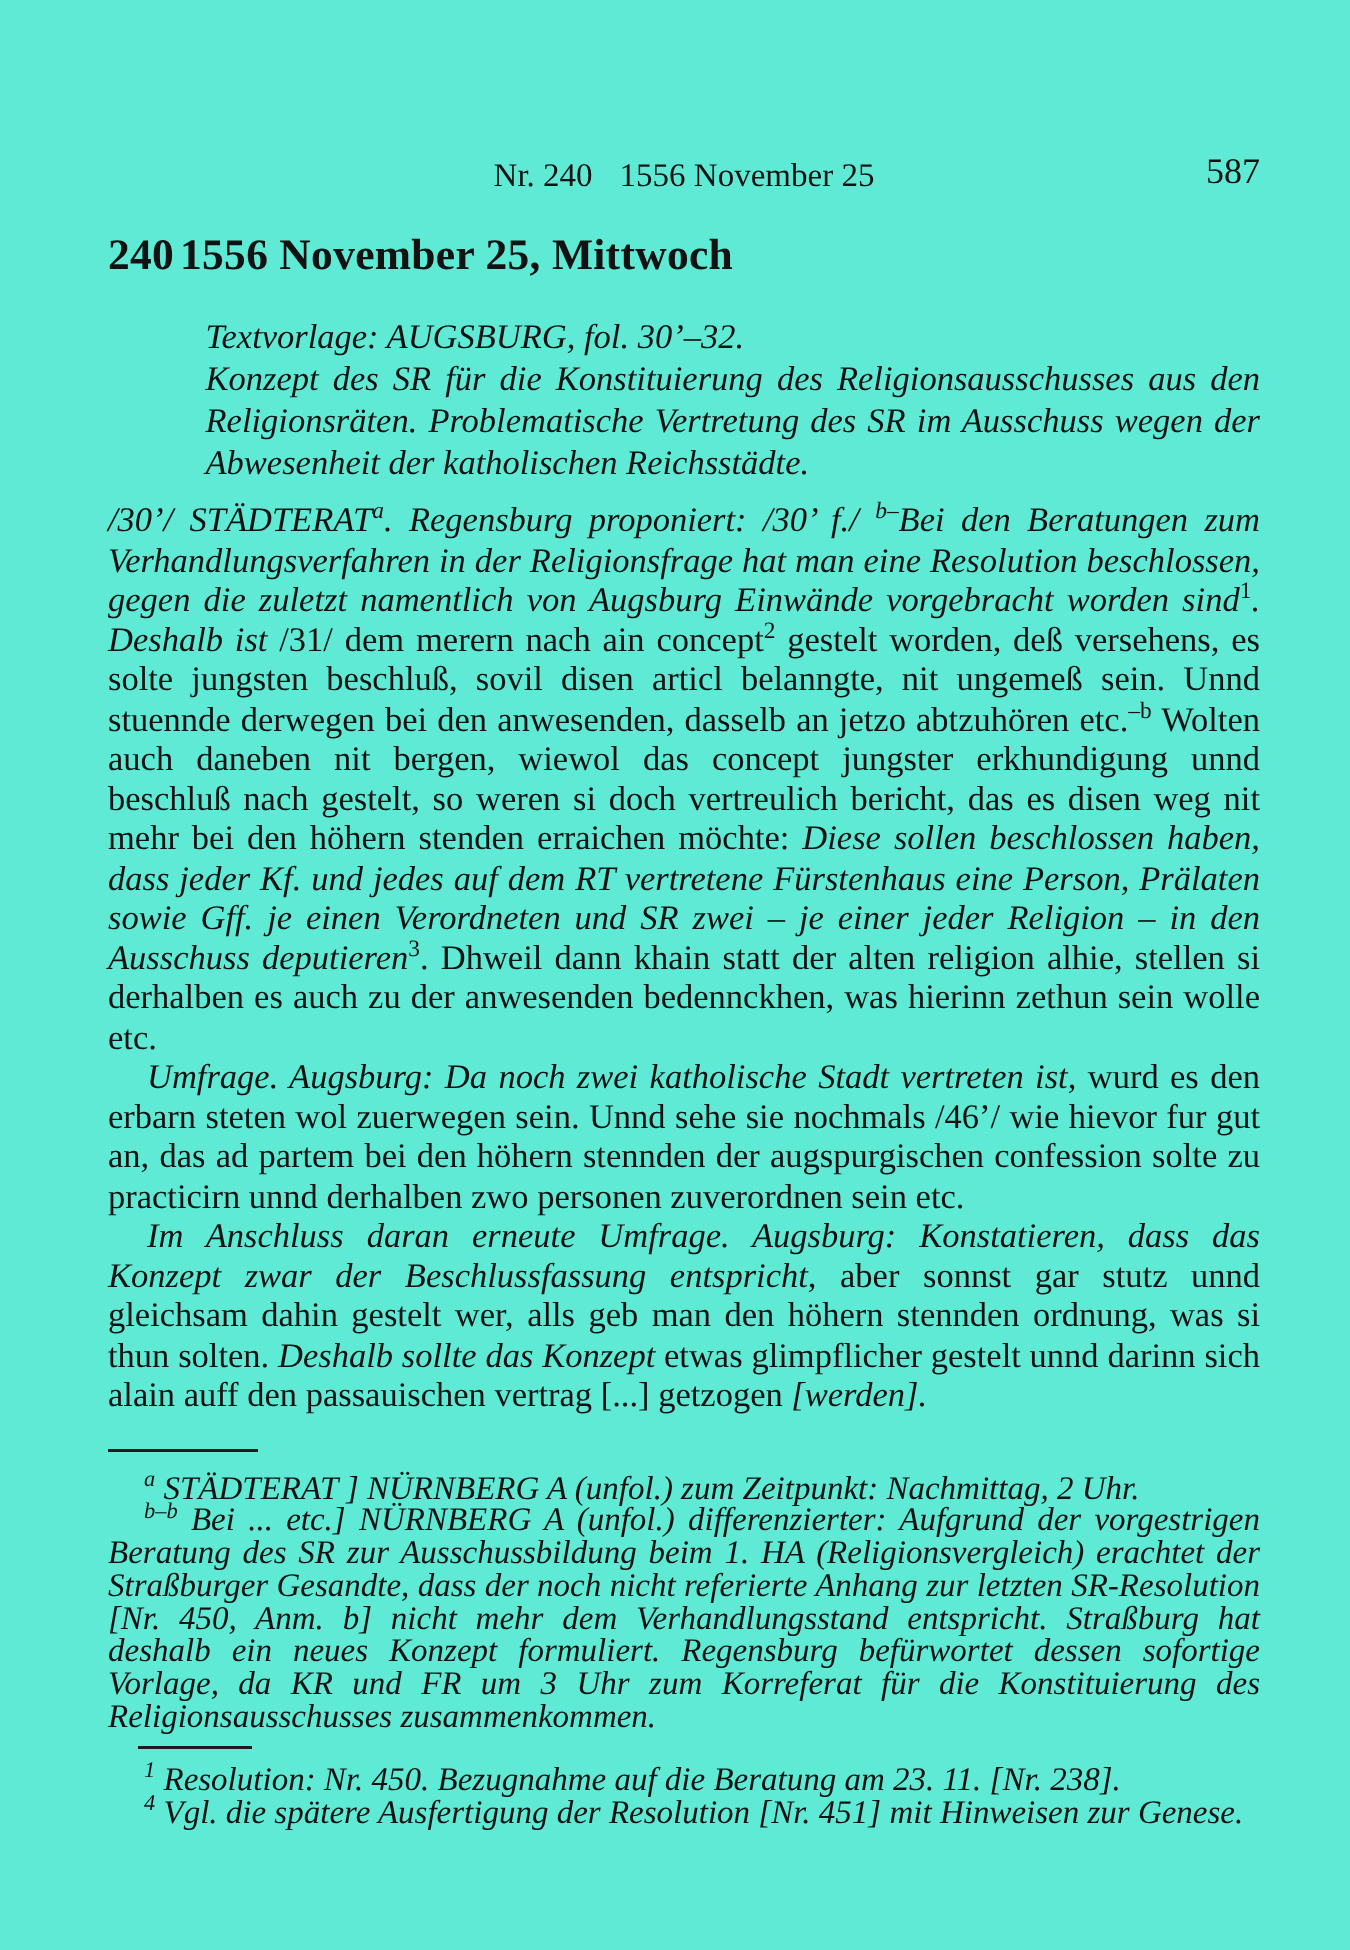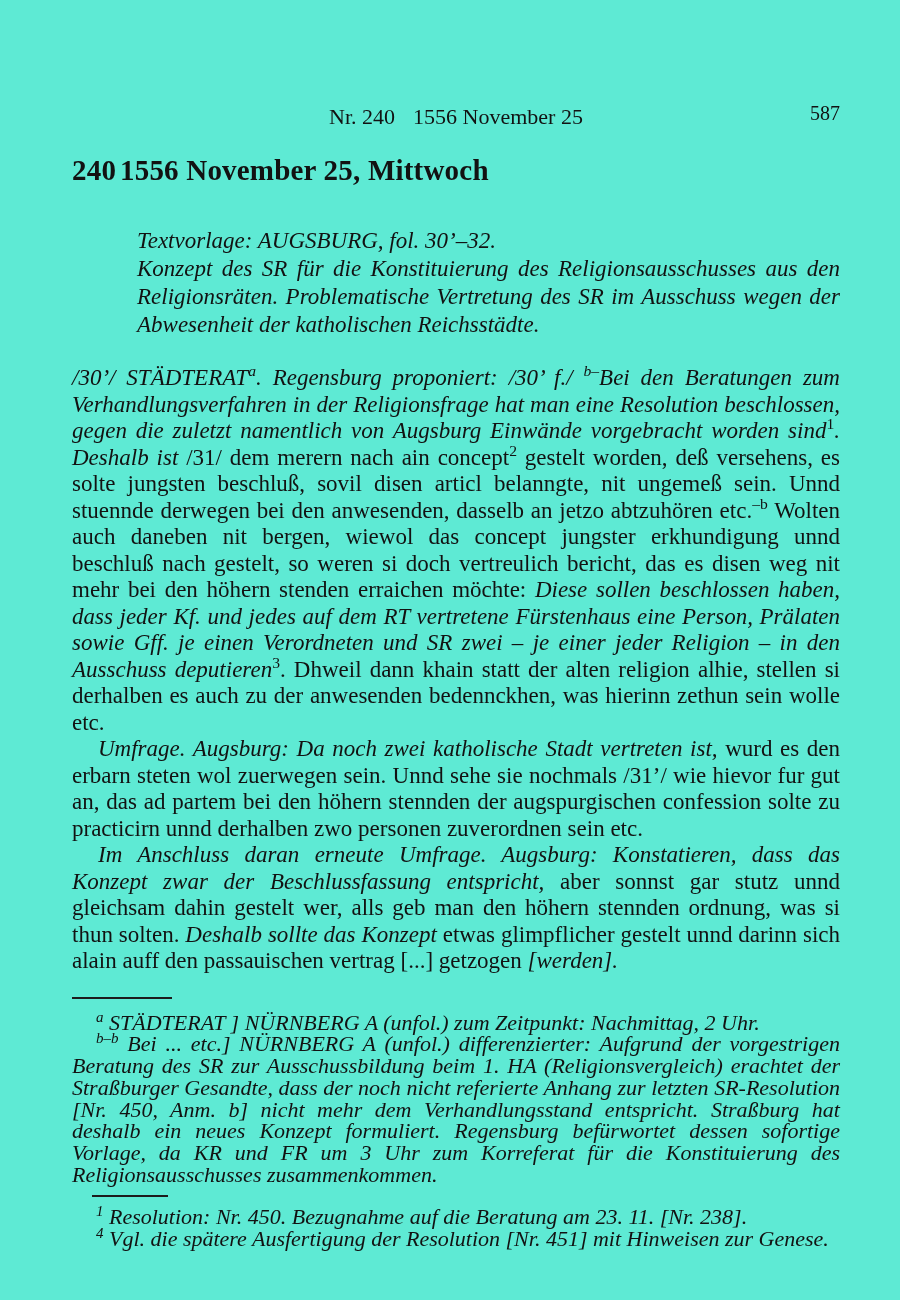--- a/index.html
+++ b/index.html
@@ -10,34 +10,34 @@
     background:#5eead4;
     color:#121212;
     font-family:"Liberation Serif","DejaVu Serif",serif;
     padding:104px 60px 0 72px;
     position:relative;
   }
   
   .running-head { position:relative; height:26px; font-size:22px; }
   .rh-center { position:absolute; left:0; right:0; text-align:center; white-space:nowrap; }
   .rh-date { margin-left:18px; }
-  .rh-page { position:absolute; right:0; top:-2px; font-size:20px; }
+  .rh-page { position:absolute; right:0; top:-2px; font-size:24px; }
   
   .entry-heading { margin-top:24px; font-size:29px; font-weight:bold; letter-spacing:.2px; }
   .eh-num { display:inline-block; min-width:48px; }
   
   .source-note {
-    margin-top:40px; margin-left:65px;
+    margin-top:24px; margin-left:65px;
     font-style:italic; font-size:23px; line-height:28px;
     text-align:justify;
   }
   .source-note p:last-child { text-align:justify; }
   .source-note p { hyphens:auto; }
   
-  .body-text { margin-top:26px; font-size:23px; line-height:26.5px; }
+  .body-text { margin-top:11px; font-size:23px; line-height:26.5px; }
   .body-text p { text-align:justify; hyphens:auto; }
   .body-text p.indent { text-indent:26px; }
   .seg-i { font-style:italic; }
   sup.note-ref { font-size:0.68em; line-height:0; vertical-align:super; }
   
   .apparatus { margin-top:22px; }
   .rule { height:2px; background:#1c1c1c; }
   .rule-a { width:100px; margin-bottom:13px; }
   .rule-n { width:76px; margin-left:20px; margin-top:9px; margin-bottom:9px; }
   .fn { font-style:italic; font-size:22px; line-height:21.8px; text-align:justify; text-indent:24px; hyphens:auto; }
@@ -59,21 +59,21 @@
     <span class="eh-num">240</span><span class="eh-title">1556 November 25, Mittwoch</span>
   </div>
 
   <div class="source-note" id="source-note">
       <p>Textvorlage: AUGSBURG, fol. 30’–32.</p>
       <p>Konzept des SR für die Konstituierung des Religionsausschusses aus den Religionsräten. Problematische Vertretung des SR im Ausschuss wegen der Abwesenheit der katholischen Reichsstädte.</p>
     </div>
 
   <div class="body-text" id="body-text">
       <p><span class="seg-i">/30’/ STÄDTERAT</span><sup class="note-ref seg-i">a</sup><span class="seg-i">. Regensburg proponiert: /30’ f./ </span><sup class="note-ref seg-i">b–</sup><span class="seg-i">Bei den Beratungen zum Verhandlungsverfahren in der Religionsfrage hat man eine Resolution beschlossen, gegen die zuletzt namentlich von Augsburg Einwände vorgebracht worden sind</span><sup class="note-ref">1</sup><span class="seg-i">. Deshalb ist </span><span>/31/ dem merern nach ain concept</span><sup class="note-ref">2</sup><span> gestelt worden, deß versehens, es solte jungsten beschluß, sovil disen articl belanngte, nit ungemeß sein. Unnd stuennde derwegen bei den anwesenden, dasselb an jetzo abtzuhören etc.</span><sup class="note-ref">–b</sup><span> Wolten auch daneben nit bergen, wiewol das concept jungster erkhundigung unnd beschluß nach gestelt, so weren si doch vertreulich bericht, das es disen weg nit mehr bei den höhern stenden erraichen möchte: </span><span class="seg-i">Diese sollen beschlossen haben, dass jeder Kf. und jedes auf dem RT vertretene Fürstenhaus eine Person, Prälaten sowie Gff. je einen Verordneten und SR zwei – je einer jeder Religion – in den Ausschuss deputieren</span><sup class="note-ref">3</sup><span>. Dhweil dann khain statt der alten religion alhie, stellen si derhalben es auch zu der anwesenden bedennckhen, was hierinn zethun sein wolle etc.</span></p>
-      <p class="indent"><span class="seg-i">Umfrage. Augsburg: Da noch zwei katholische Stadt vertreten ist,</span><span> wurd es den erbarn steten wol zuerwegen sein. Unnd sehe sie nochmals /31’/ wie hievor fur gut an, das ad partem bei den höhern stennden der augspurgischen confession solte zu practicirn unnd derhalben zwo personen zuverordnen sein etc.</span></p>
+      <p class="indent"><span class="seg-i">Umfrage. Augsburg: Da noch zwei katholische Stadt vertreten ist,</span><span> wurd es den erbarn steten wol zuerwegen sein. Unnd sehe sie nochmals /46’/ wie hievor fur gut an, das ad partem bei den höhern stennden der augspurgischen confession solte zu practicirn unnd derhalben zwo personen zuverordnen sein etc.</span></p>
       <p class="indent"><span class="seg-i">Im Anschluss daran erneute Umfrage. Augsburg: Konstatieren, dass das Konzept zwar der Beschlussfassung entspricht,</span><span> aber sonnst gar stutz unnd gleichsam dahin gestelt wer, alls geb man den höhern stennden ordnung, was si thun solten. </span><span class="seg-i">Deshalb sollte das Konzept</span><span> etwas glimpflicher gestelt unnd darinn sich alain auff den passauischen vertrag [...] getzogen </span><span class="seg-i">[werden].</span></p>
     </div>
 
   <div class="apparatus">
     <div class="rule rule-a"></div>
     <div id="letter-notes">
         <p class="fn"><sup>a</sup> STÄDTERAT ] NÜRNBERG A (unfol.) zum Zeitpunkt: Nachmittag, 2 Uhr.</p>
         <p class="fn"><sup>b–b</sup> Bei ... etc.] NÜRNBERG A (unfol.) differenzierter: Aufgrund der vorgestrigen Beratung des SR zur Ausschussbildung beim 1. HA (Religionsvergleich) erachtet der Straßburger Gesandte, dass der noch nicht referierte Anhang zur letzten SR-Resolution [Nr. 450, Anm. b] nicht mehr dem Verhandlungsstand entspricht. Straßburg hat deshalb ein neues Konzept formuliert. Regensburg befürwortet dessen sofortige Vorlage, da KR und FR um 3 Uhr zum Korreferat für die Konstituierung des Religionsausschusses zusammenkommen.</p>
       </div>
     <div class="rule rule-n"></div>

